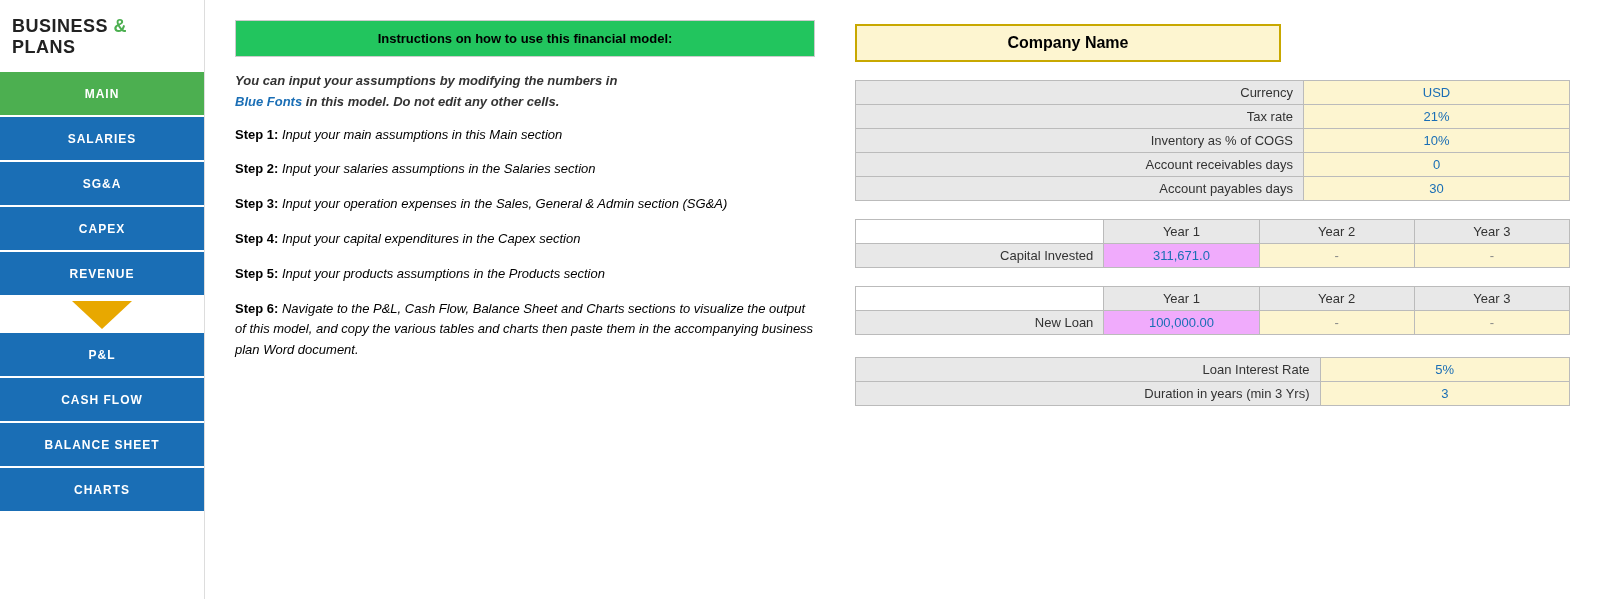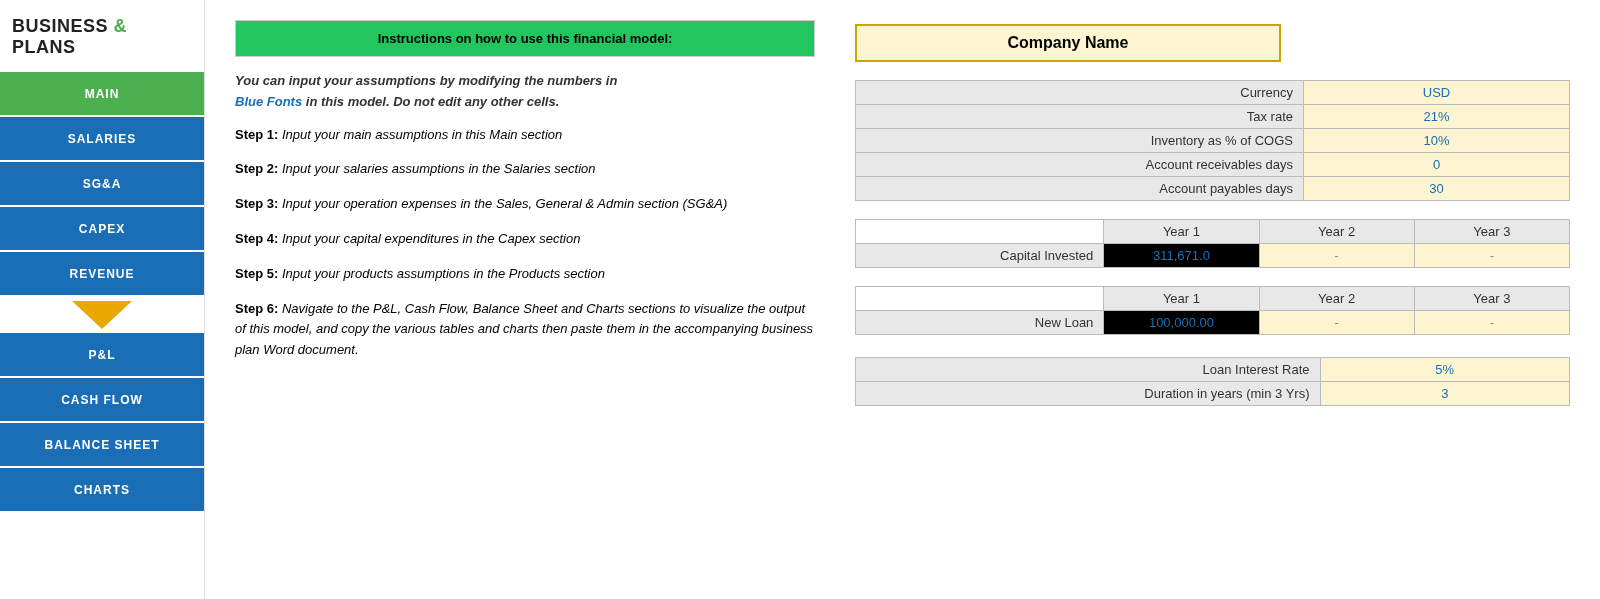--- a/index.html
+++ b/index.html
@@ -167,21 +167,21 @@
       color: #333;
       min-width: 100px;
     }
     table.data-table .row-label-cell {
       background: #e8e8e8;
       text-align: right;
       color: #333;
       min-width: 160px;
     }
     table.data-table .value-blue {
-      background: #000000;
+      background: #f0abfc;
       text-align: center;
       color: #1a6eb5;
     }
     table.data-table .value-dash {
       background: #fdf5d0;
       text-align: center;
       color: #888;
     }
     table.data-table .empty-cell {
       background: #fff;

